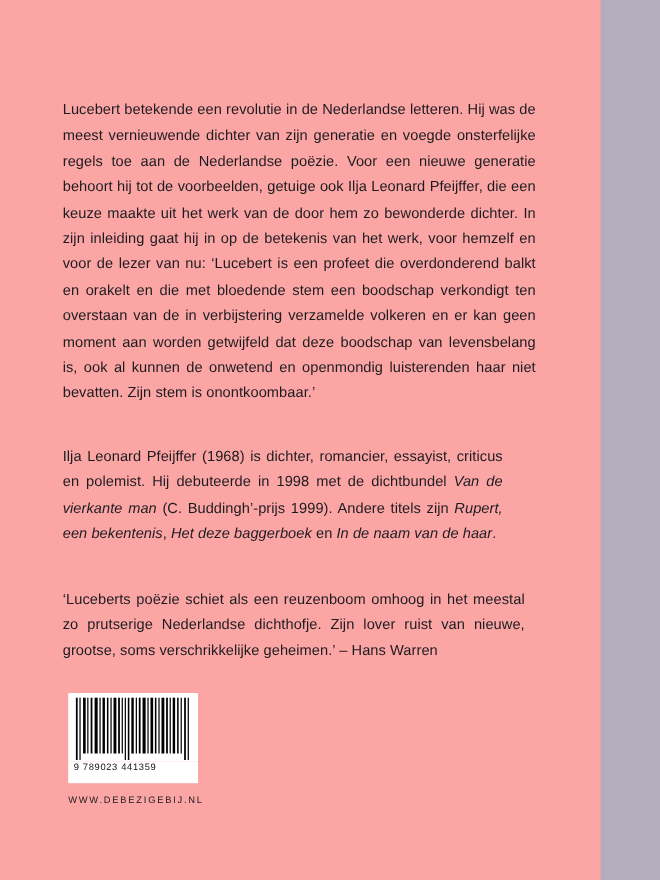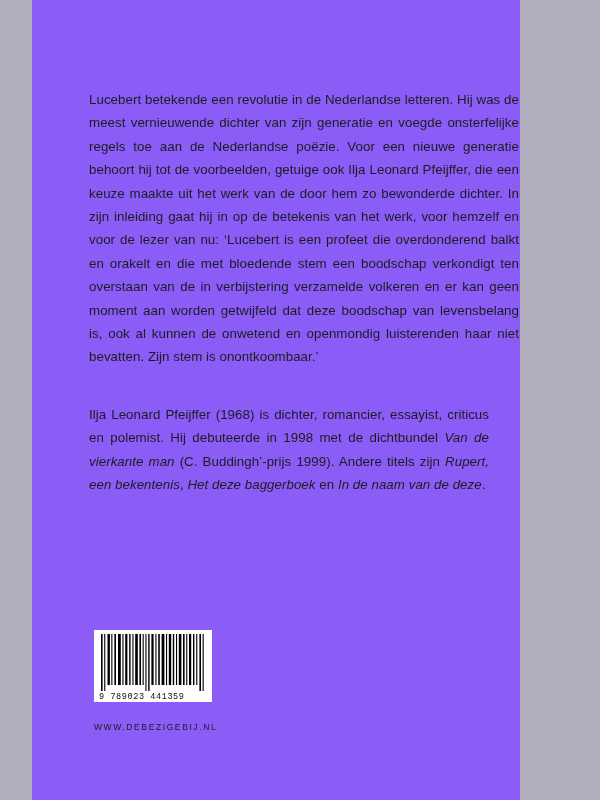--- a/index.html
+++ b/index.html
@@ -8,25 +8,24 @@
   }
   body {
     width: 600px;
     height: 800px;
     background: #b3aebd;
     font-family: "Liberation Sans", sans-serif;
     overflow: hidden;
   }
   .page {
     position: relative;
-    width: 488px;
+    width: 546px;
     height: 800px;
-    background: #8b5cf6;
+    background: #fca5a5;
     box-sizing: border-box;
-    margin-left: 32px;
   }
   .content {
     position: absolute;
     left: 57px;
     top: 88px;
     width: 430px;
   }
   .para {
     color: #1c1c20;
     font-size: 13.3px;
@@ -59,25 +58,25 @@
     height: 62px;
     background: #ffffff;
     padding: 4px 5px 1px 5px;
     box-sizing: border-box;
     display: block;
   }
   .barcode svg {
     display: block;
   }
   .isbn {
-    font-family: Liberation Mono, monospace;
+    font-family: Liberation Sans, sans-serif;
     font-size: 8.5px;
     color: #111;
     background: #ffffff;
-    padding: 0 5px 0 5px;
+    padding: 0 5px 10px 5px;
     letter-spacing: 0.6px;
     white-space: nowrap;
     box-sizing: border-box;
     width: 118px;
     display: block;
   }
   .publisher {
     position: absolute;
     left: 62px;
     top: 722px;
@@ -89,22 +88,23 @@
 </style>
 </head>
 <body style="background: rgb(179, 174, 189);">
 
 <div class="page">
 
   <div class="content">
 
     <p class="para block-main">Lucebert betekende een revolutie in de Nederlandse letteren. Hij was de meest vernieuwende dichter van zijn generatie en voegde onsterfelijke regels toe aan de Nederlandse poëzie. Voor een nieuwe generatie behoort hij tot de voorbeelden, getuige ook Ilja Leonard Pfeijffer, die een keuze maakte uit het werk van de door hem zo bewonderde dichter. In zijn inleiding gaat hij in op de betekenis van het werk, voor hemzelf en voor de lezer van nu: ‘Lucebert is een profeet die overdonderend balkt en orakelt en die met bloedende stem een boodschap verkondigt ten overstaan van de in verbijstering verzamelde volkeren en er kan geen moment aan worden getwijfeld dat deze boodschap van levensbelang is, ook al kunnen de onwetend en openmondig luisterenden haar niet bevatten. Zijn stem is onontkoombaar.’</p>
 
-    <p class="para block-bio">Ilja Leonard Pfeijffer (1968) is dichter, romancier, essayist, criticus en polemist. Hij debuteerde in 1998 met de dichtbundel <em class="it">Van de vierkante man</em> (C. Buddingh’-prijs 1999). Andere titels zijn <em class="it">Rupert, een bekentenis</em>, <em class="it">Het deze baggerboek</em> en <em class="it">In de naam van de deze</em>.</p>
+    <p class="para block-bio">Ilja Leonard Pfeijffer (1968) is dichter, romancier, essayist, criticus en polemist. Hij debuteerde in 1998 met de dichtbundel <em class="it">Van de vierkante man</em> (C. Buddingh’-prijs 1999). Andere titels zijn <em class="it">Rupert, een bekentenis</em>, <em class="it">Het deze baggerboek</em> en <em class="it">In de naam van de haar</em>.</p>
 
+    <p class="para block-quote">‘Luceberts poëzie schiet als een reuzenboom omhoog in het meestal zo prutserige Nederlandse dichthofje. Zijn lover ruist van nieuwe, grootse, soms verschrikkelijke geheimen.’ – Hans Warren</p>
 
   </div>
 
   <div class="barcode-wrap">
     <span class="barcode">
       <svg width="108" height="57" viewBox="0 0 108 57" xmlns="http://www.w3.org/2000/svg" aria-hidden="true">
         <rect x="0" y="0" width="108" height="57" fill="#ffffff"></rect>
         <g fill="#000000">
           <rect x="2" y="0" width="1.6" height="57"></rect>
           <rect x="5.2" y="0" width="1.1" height="57"></rect>

